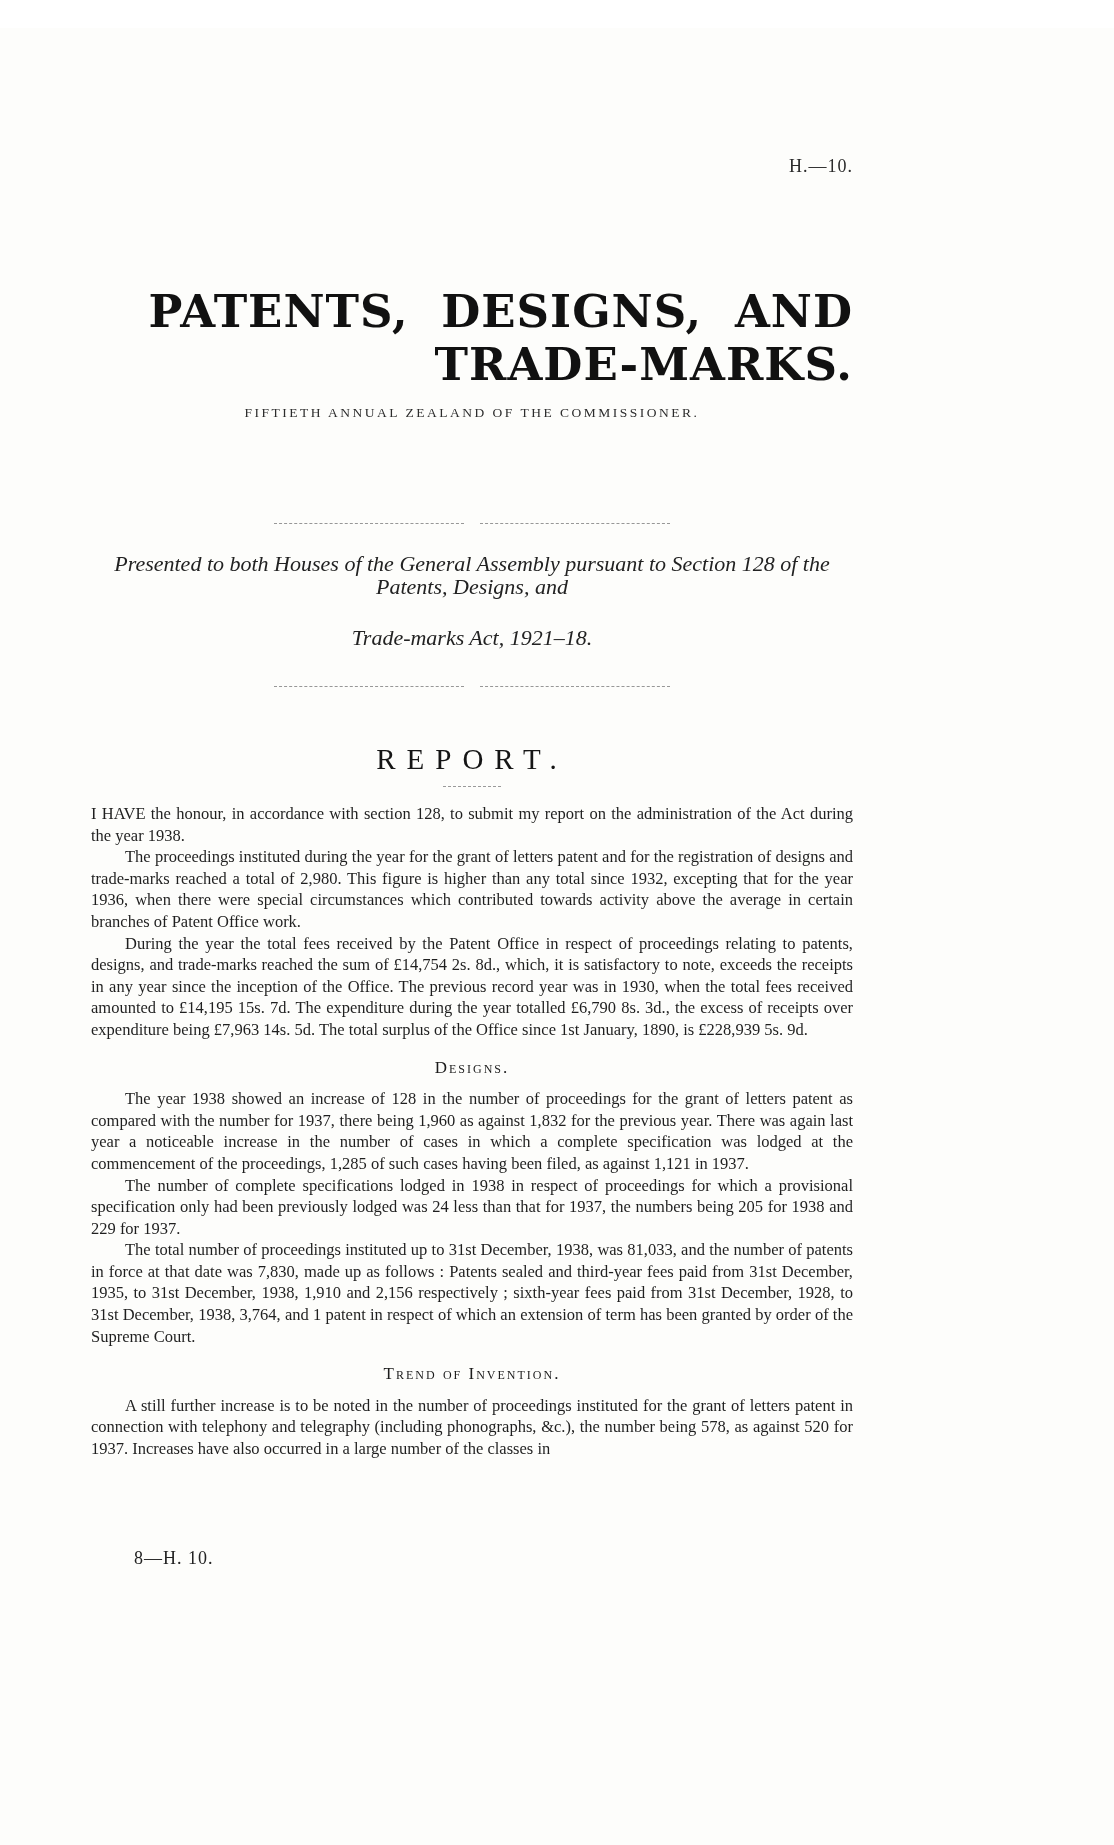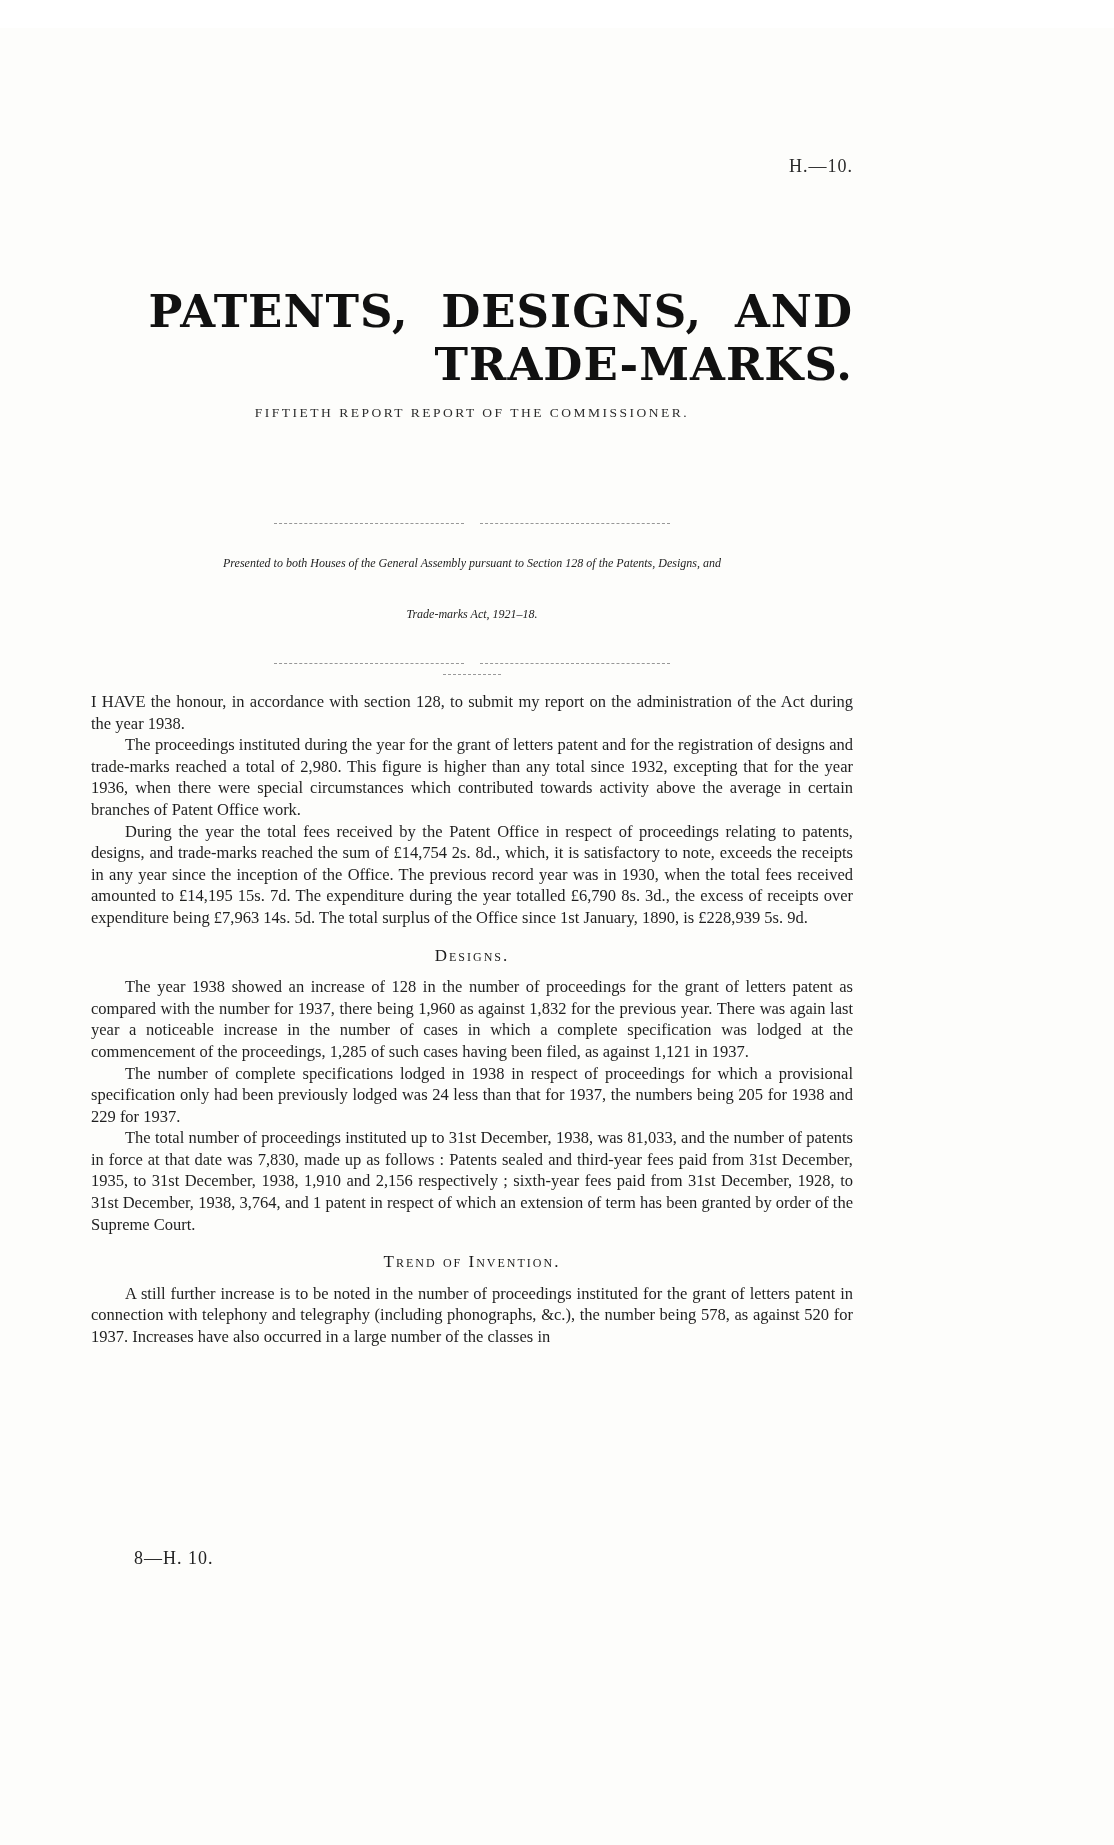--- a/index.html
+++ b/index.html
@@ -66,21 +66,21 @@
   }
   .rule-pair .seg {
     width: 190px; height: 0;
     border-top: 1px dashed #979797;
   }
   .rule-pair.below { margin-top: 9px; }
 
   .presented {
     text-align: center;
     font-style: italic;
-    font-size: 12px;
+    font-size: 22px;
     line-height: 23px;
     margin-top: 9px;
     color: #222;
   }
 
   .report-heading {
     text-align: center;
     font-size: 29px;
     letter-spacing: 11px;
     margin-top: 56px;
@@ -125,37 +125,38 @@
 </head>
 <body>
 
 <div class="page">
   <div class="content">
 
     <div class="doc-ref">H.—10.</div>
 
 
     <div class="doc-title">PATENTS, DESIGNS, AND TRADE-MARKS.</div>
-    <div class="doc-subtitle">FIFTIETH REPORT REPORT OF THE COMMISSIONER.</div>
+    <div class="doc-subtitle">FIFTIETH ANNUAL ZEALAND OF THE COMMISSIONER.</div>
 
     <div class="rule-pair">
       <span class="seg"></span>
       <span class="seg"></span>
     </div>
 
     <div class="presented">
       <div>Presented to both Houses of the General Assembly pursuant to Section 128 of the Patents, Designs, and</div>
       <div>Trade-marks Act, 1921–18.</div>
     </div>
 
     <div class="rule-pair below">
       <span class="seg"></span>
       <span class="seg"></span>
     </div>
 
+    <div class="report-heading">REPORT.</div>
     <div class="rule-tiny"></div>
 
     <div class="body-text">
       <p class="para first">I HAVE the honour, in accordance with section 128, to submit my report on the administration of the Act during the year 1938.</p>
       <p class="para">The proceedings instituted during the year for the grant of letters patent and for the registration of designs and trade-marks reached a total of 2,980.  This figure is higher than any total since 1932, excepting that for the year 1936, when there were special circumstances which contributed towards activity above the average in certain branches of Patent Office work.</p>
       <p class="para">During the year the total fees received by the Patent Office in respect of proceedings relating to patents, designs, and trade-marks reached the sum of £14,754 2s. 8d., which, it is satisfactory to note, exceeds the receipts in any year since the inception of the Office.  The previous record year was in 1930, when the total fees received amounted to £14,195 15s. 7d.  The expenditure during the year totalled £6,790 8s. 3d., the excess of receipts over expenditure being £7,963 14s. 5d.  The total surplus of the Office since 1st January, 1890, is £228,939 5s. 9d.</p>
 
       <p class="section-heading">Designs.</p>
       <p class="para">The year 1938 showed an increase of 128 in the number of proceedings for the grant of letters patent as compared with the number for 1937, there being 1,960 as against 1,832 for the previous year. There was again last year a noticeable increase in the number of cases in which a complete specification was lodged at the commencement of the proceedings, 1,285 of such cases having been filed, as against 1,121 in 1937.</p>
       <p class="para">The number of complete specifications lodged in 1938 in respect of proceedings for which a provisional specification only had been previously lodged was 24 less than that for 1937, the numbers being 205 for 1938 and 229 for 1937.</p>

